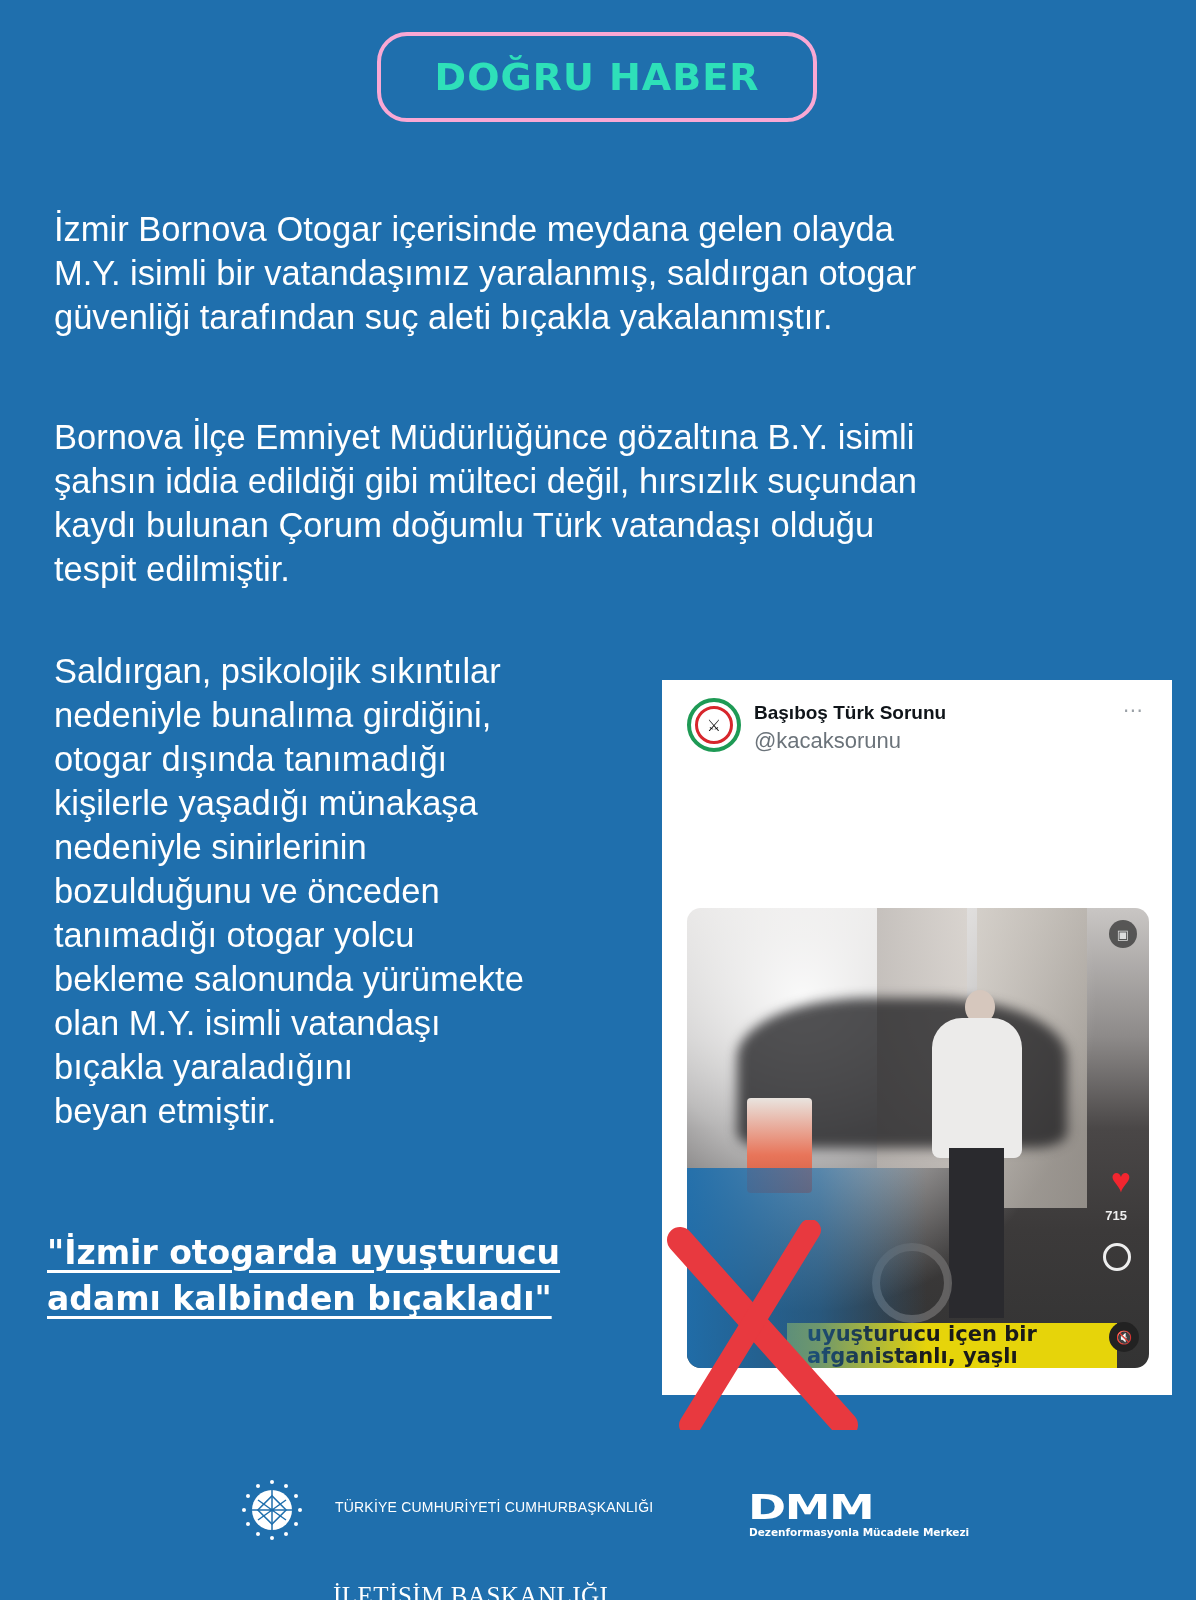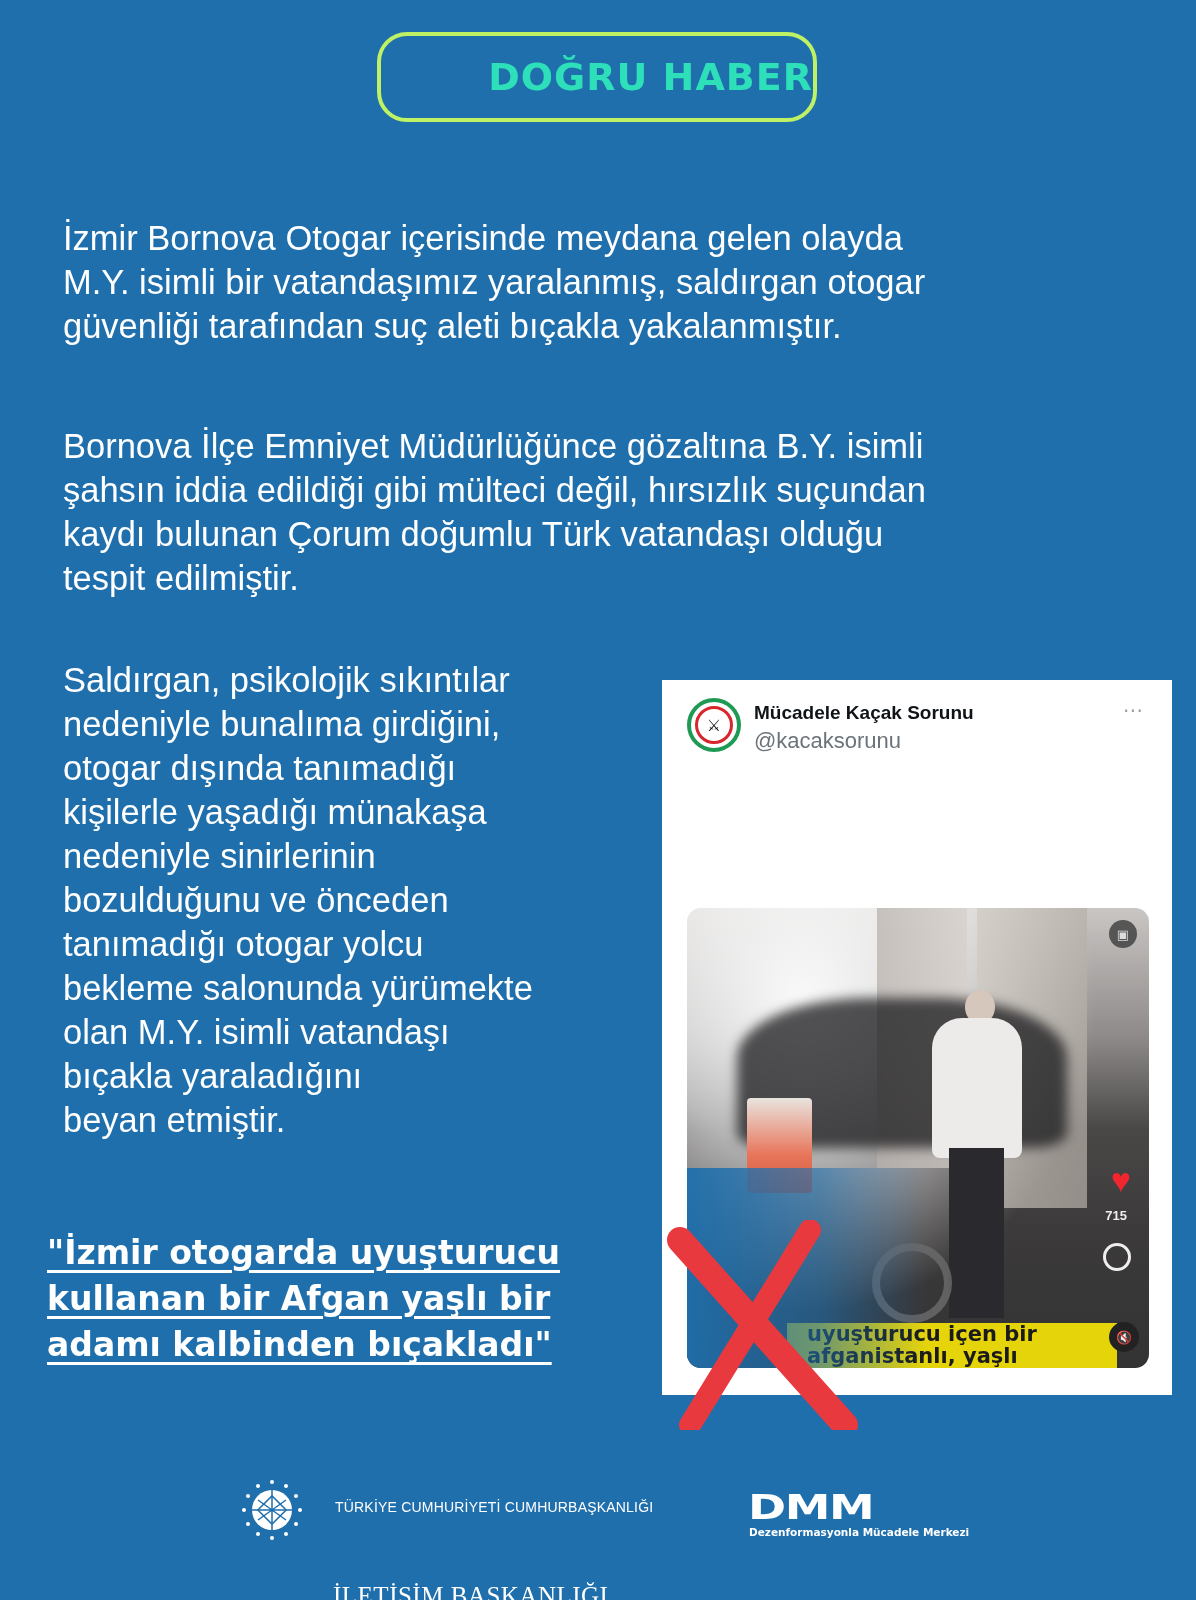--- a/index.html
+++ b/index.html
@@ -5,37 +5,37 @@
   html, body { margin: 0; padding: 0; }
   body {
     width: 1196px; height: 1600px;
     background: #1f6fad;
     position: relative; overflow: hidden;
     font-family: "Liberation Sans", "DejaVu Sans", sans-serif;
     color: #ffffff;
   }
   .bubble {
     position: absolute; left: 377px; top: 32px; width: 440px; height: 90px;
-    border: 4px solid #bef264; border-radius: 30px;
+    border: 4px solid #f9a8d4; border-radius: 30px;
     box-sizing: border-box;
-    display: flex; align-items: center; justify-content: flex-end;
+    display: flex; align-items: center; justify-content: center;
   }
   .bubble-tail {
     position: absolute; left: 440px; top: 110px; width: 0; height: 0;
   }
   .bubble-title {
     font-family: "DejaVu Sans", sans-serif;
     font-weight: bold; font-size: 38px; letter-spacing: 1px;
     color: #2ee0b9;
   }
   .para {
     position: absolute; left: 47px;
     font-size: 34.5px; line-height: 44px;
     font-family: "Liberation Sans", sans-serif;
-    margin: 16px; white-space: pre-line;
+    margin: 7px; white-space: pre-line;
   }
   #p1 { top: 200px; width: 1120px; }
   #p2 { top: 408px; width: 1120px; }
   #p3 { top: 642px; width: 600px; }
   .claim {
     position: absolute; left: 47px; top: 1230px; width: 580px;
     font-weight: bold; font-size: 33px; line-height: 46px;
     font-family: "DejaVu Sans", sans-serif;
   }
   .claim .ul { text-decoration: underline; text-decoration-thickness: 3px; text-underline-offset: 6px; display: block; }
@@ -131,29 +131,28 @@
 nedeniyle sinirlerinin
 bozulduğunu ve önceden
 tanımadığı otogar yolcu
 bekleme salonunda yürümekte
 olan M.Y. isimli vatandaşı
 bıçakla yaraladığını
 beyan etmiştir.</p>
 
 <div class="claim">
   <span class="ul">"İzmir otogarda uyuşturucu</span>
-  <span class="ul">kullanan bir Afgan yaşlı bir</span>
   <span class="ul">adamı kalbinden bıçakladı"</span>
 </div>
 
 <div class="card">
   <div class="avatar">
     <div class="avatar-inner">⚔</div>
   </div>
-  <div class="author-name">Mücadele Kaçak Sorunu</div>
+  <div class="author-name">Başıboş Türk Sorunu</div>
   <div class="author-handle">@kacaksorunu</div>
   <div class="more">⋯</div>
 
   <div class="media">
     <div class="pillar"></div>
     <div class="pillar2"></div>
     <div class="crowd"></div>
     <div class="man-head"></div>
     <div class="man"></div>
     <div class="man-legs"></div>

